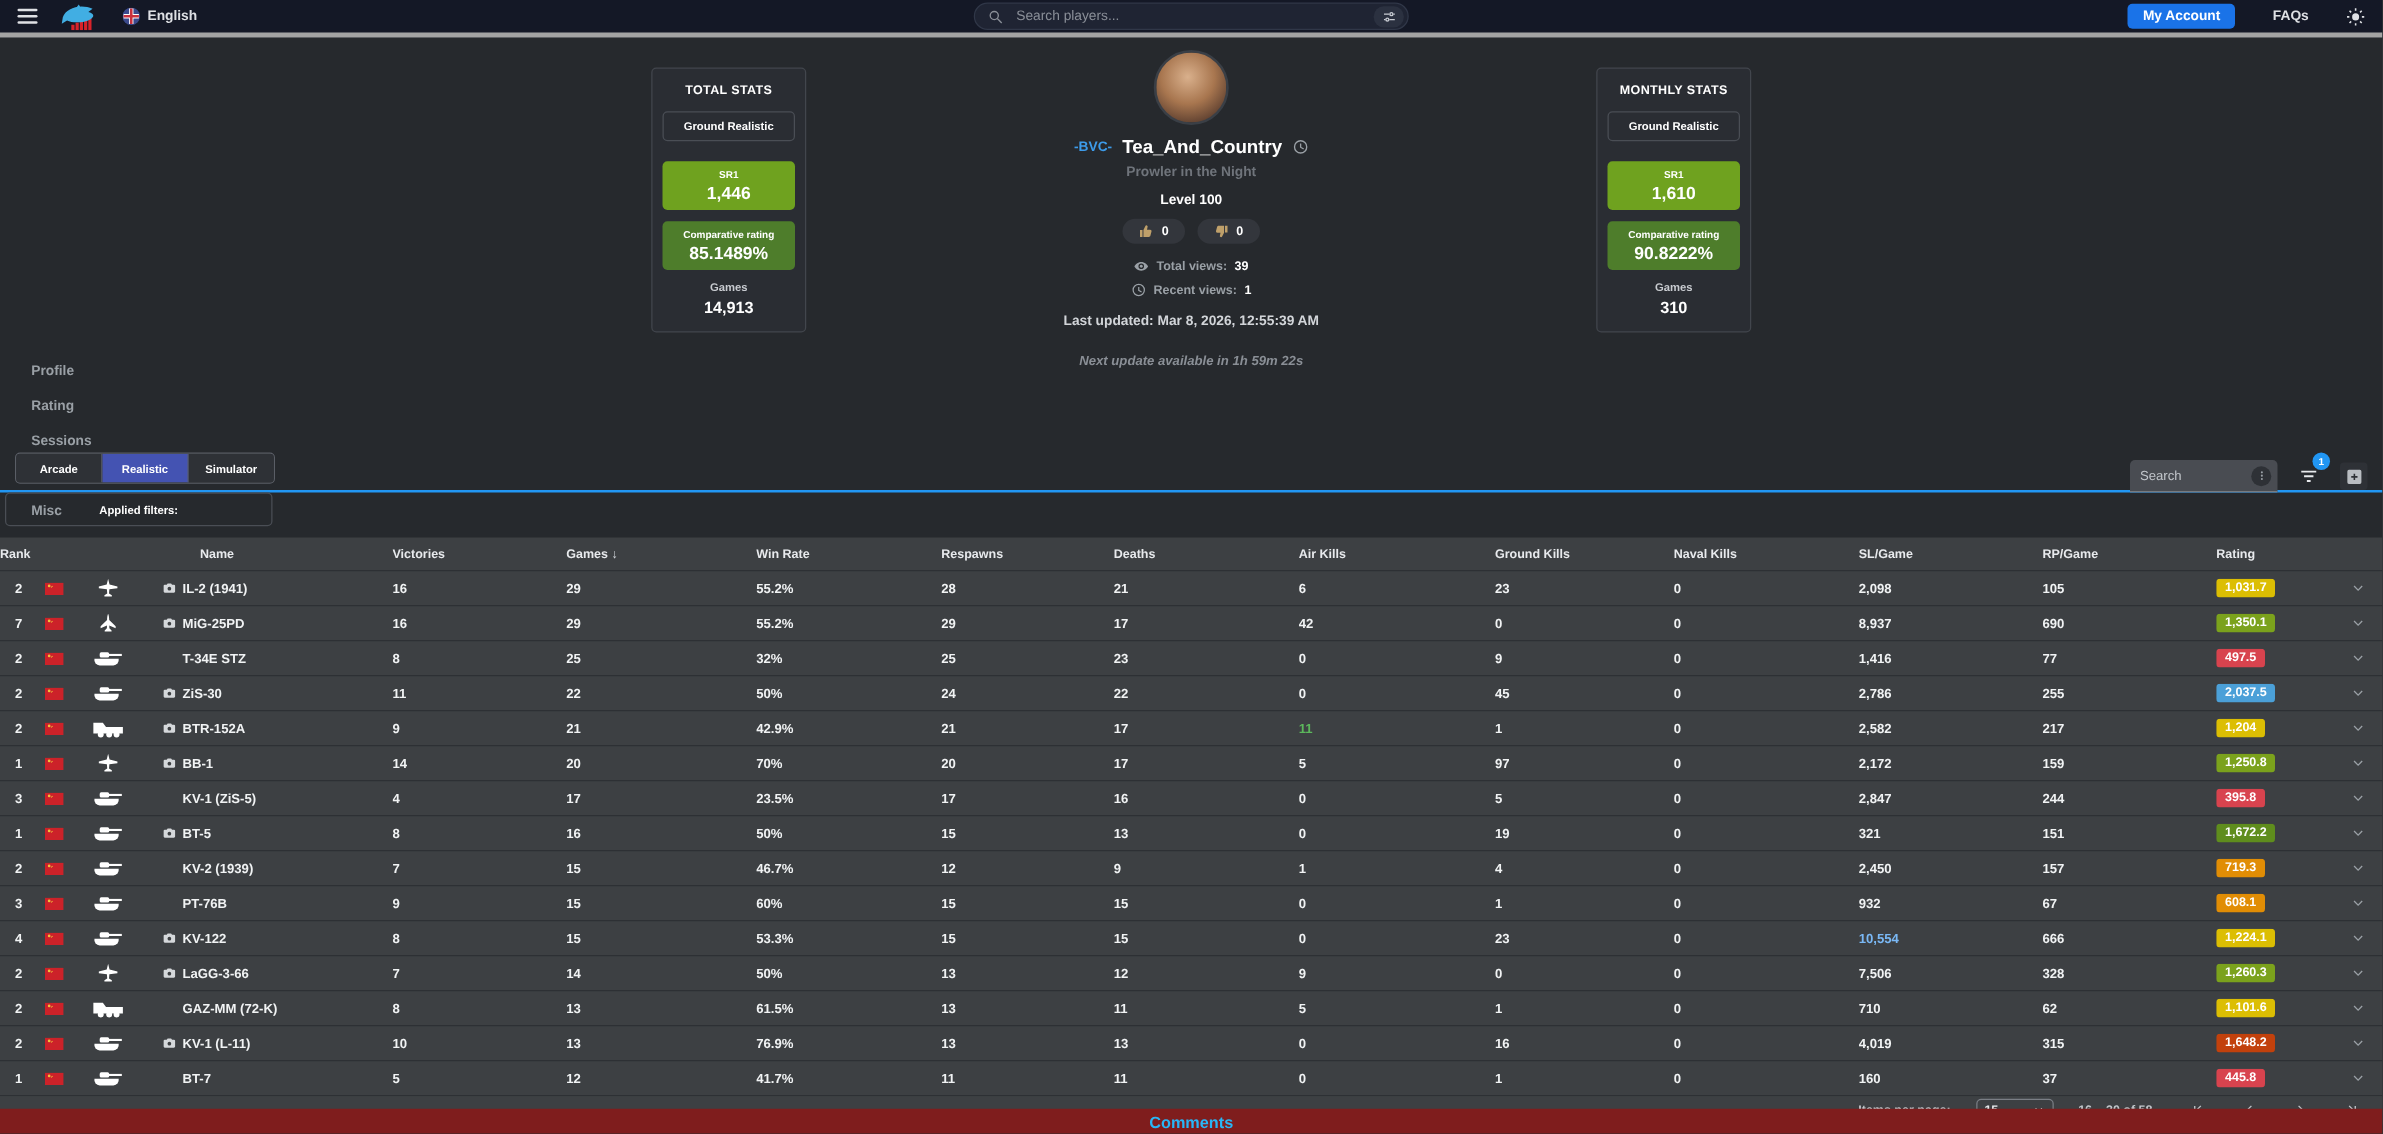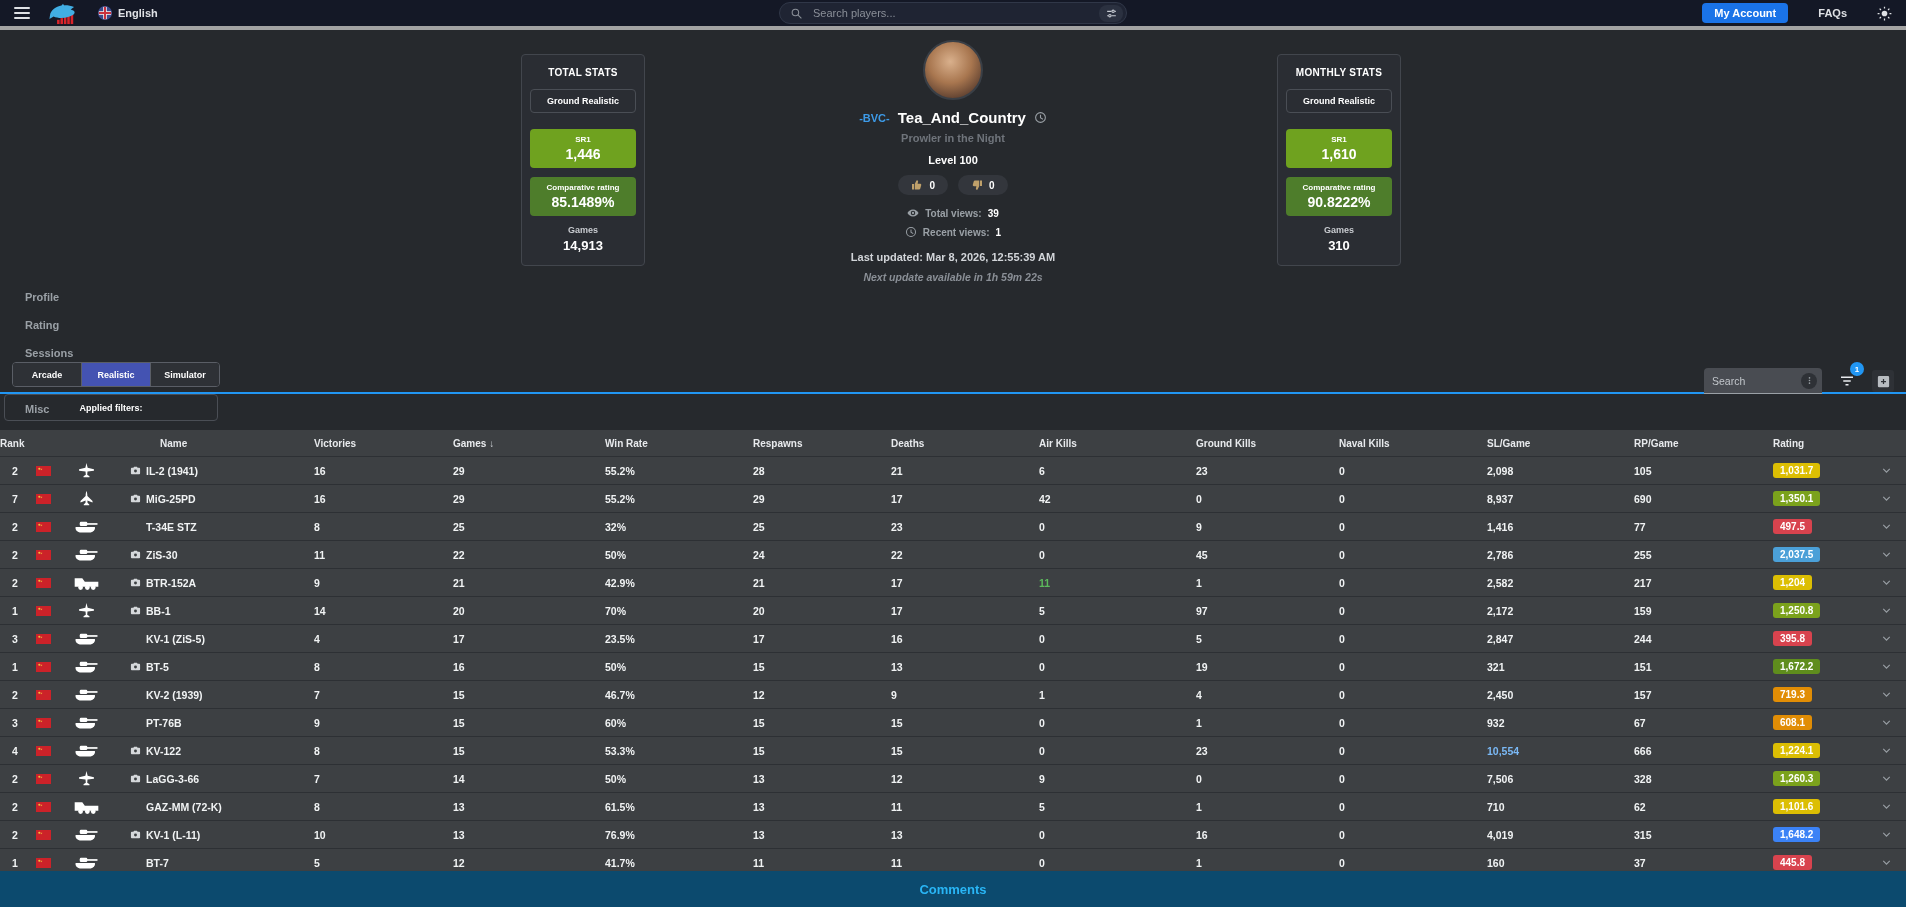--- a/index.html
+++ b/index.html
@@ -40,21 +40,21 @@
   .pname{font-size:15px;font-weight:bold;color:#fff;}
   .hist{color:#9aa0a6;}
   .ptitle{color:#6f747b;font-size:11px;font-weight:bold;margin-top:6px;}
   .plevel{font-size:11px;font-weight:bold;color:#fff;margin-top:10px;}
   .vote-row{display:flex;gap:10px;margin-top:9px;}
   .vote-btn{display:flex;align-items:center;gap:6px;background:#33363c;border-radius:12px;padding:4px 13px;color:#fff;font-size:10px;font-weight:bold;cursor:pointer;}
   .vote-btn svg{color:#bfa06a;}
   .views-row{display:flex;align-items:center;gap:6px;font-size:10px;font-weight:bold;color:#9aa0a6;margin-top:12px;}
   .views-row .val{color:#fff;}
   .updated{margin-top:13px;font-size:11px;font-weight:bold;color:#d2d5d9;}
-  .nextup{margin-top:8px;font-size:10.5px;font-style:italic;font-weight:bold;color:#8a8f96;}
+  .nextup{margin-top:20px;font-size:10.5px;font-style:italic;font-weight:bold;color:#8a8f96;}
   
   .tabs{display:flex;justify-content:space-between;height:34px;flex-direction:column;}
   .tab{padding:9px 25px 5px;font-size:11px;font-weight:bold;color:#9aa0a6;border-bottom:2px solid transparent;cursor:pointer;}
   .tab.active{color:#2196f3;border-color:#2196f3;}
   
   .toolbar{display:flex;justify-content:space-between;align-items:flex-start;margin:46px 12px 10px;height:58px;}
   .tool-left{display:flex;flex-direction:column;gap:7px;width:208px;}
   .mode-group{display:flex;border:1px solid #5a5e66;border-radius:4px;overflow:hidden;height:23px;}
   .mode-btn{flex:1;background:#2e3136;color:#fff;font-size:9px;font-weight:bold;display:flex;align-items:center;justify-content:center;border-right:1px solid #5a5e66;cursor:pointer;}
   .mode-btn:last-child{border-right:none;}
@@ -81,21 +81,21 @@
   .cam{color:#d5d8db;flex:0 0 auto;}
   .rating-badge{display:inline-block;padding:2px 7px;border-radius:3px;color:#fff;font-size:10px;font-weight:bold;}
   .chev-cell{display:flex;justify-content:center;color:#9aa0a6;cursor:pointer;}
   .sort-arrow{font-weight:bold;color:#cfd3d8;}
   
   .tfoot{height:22px;background:#3d4043;border-bottom:1px solid #2d3034;display:flex;align-items:center;justify-content:flex-end;gap:20px;padding-right:18px;font-size:10px;font-weight:bold;color:#c2c6cb;}
   .ipp-select{border:1px solid #7a7e85;border-radius:4px;width:48px;height:17px;display:flex;align-items:center;justify-content:space-between;padding:0 6px;color:#e8eaed;cursor:pointer;}
   .pager{display:flex;gap:28px;color:#c2c6cb;margin-left:10px;}
   .pager svg{cursor:pointer;}
   
-  .comments-bar{position:absolute;bottom:0;left:0;right:0;height:36px;background:#0c4a6e;display:flex;align-items:center;justify-content:center;}
+  .comments-bar{position:absolute;bottom:0;left:0;right:0;height:20px;background:#7f1d1d;display:flex;align-items:center;justify-content:center;}
   .comments-title{color:#29b6f6;font-size:13px;font-weight:bold;cursor:pointer;}
 </style>
 </head>
 <body>
 
 <svg width="0" height="0" style="position:absolute">
   <defs>
     <symbol id="icon-plane" viewBox="0 0 24 24">
         <path fill="currentColor" d="M12 1.5 13.6 8l8.9 2.2v2l-9.1 1.2-.4 4.6 3.2 2v1.5H7.8V20l3.2-2-.4-4.6L1.5 12.2v-2L10.4 8 12 1.5z"></path>
       </symbol>
@@ -816,21 +816,21 @@
     <div class="cell">10</div>
     <div class="cell">13</div>
     <div class="cell">76.9%</div>
     <div class="cell">13</div>
     <div class="cell">13</div>
     <div class="cell">0</div>
     <div class="cell">16</div>
     <div class="cell">0</div>
     <div class="cell">4,019</div>
     <div class="cell">315</div>
-    <div class="cell"><span class="rating-badge" style="background: #3b82f6;">1,648.2</span></div>
+    <div class="cell"><span class="rating-badge" style="background: #c2410c;">1,648.2</span></div>
     <div class="cell chev-cell">
       <svg width="13" height="13" viewBox="0 0 24 24">
             <use href="#icon-chevdown"></use>
           </svg>
     </div>
   </div>
 
   <div class="trow">
     <div class="cell rank-cell">
       <span class="rnum">1</span>

